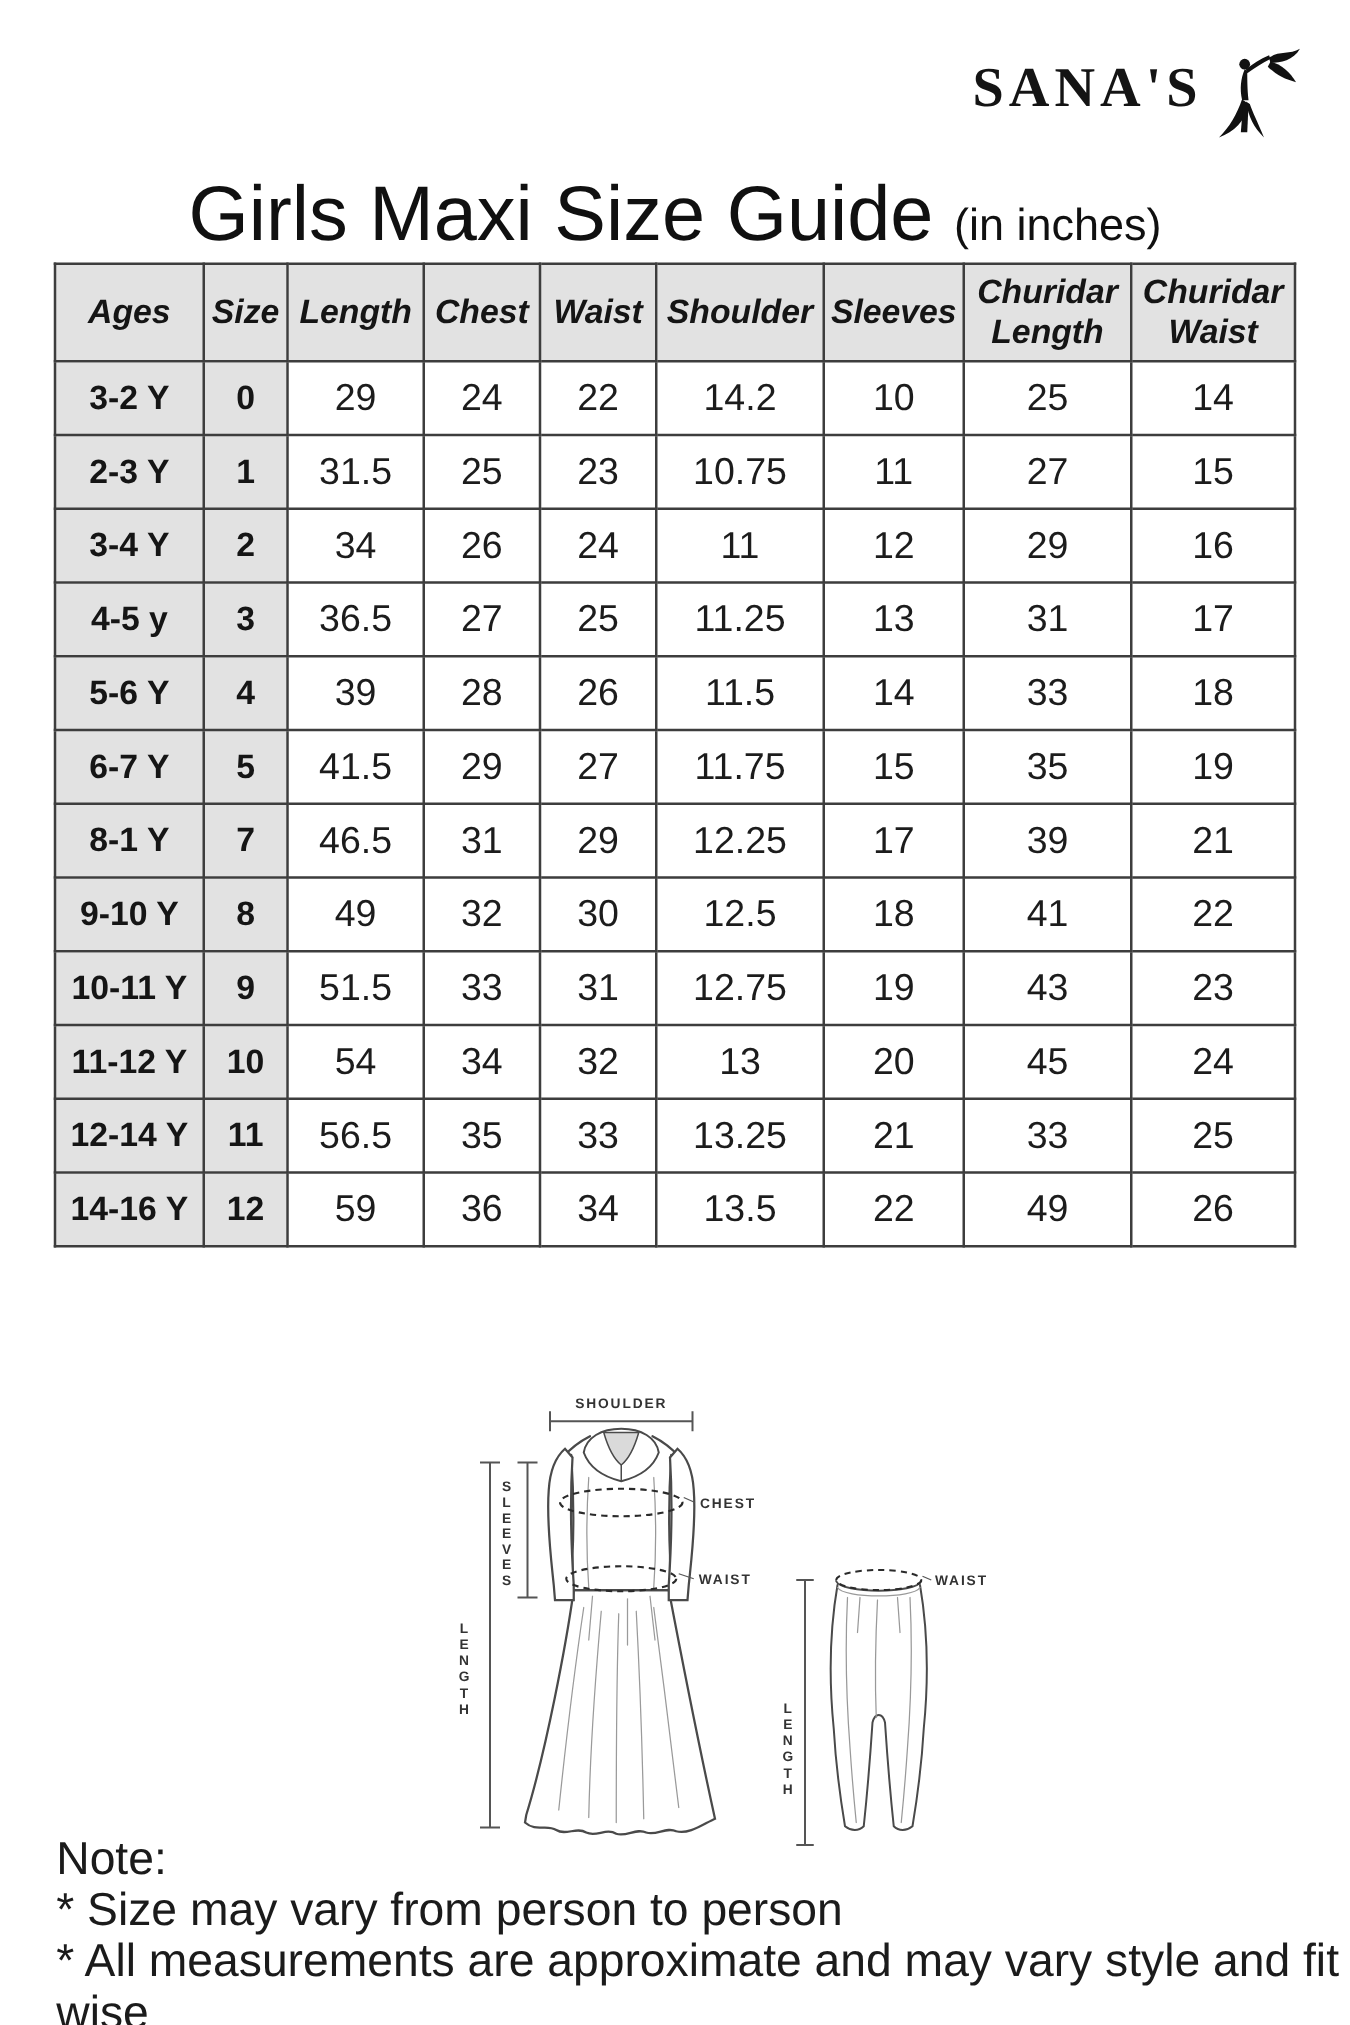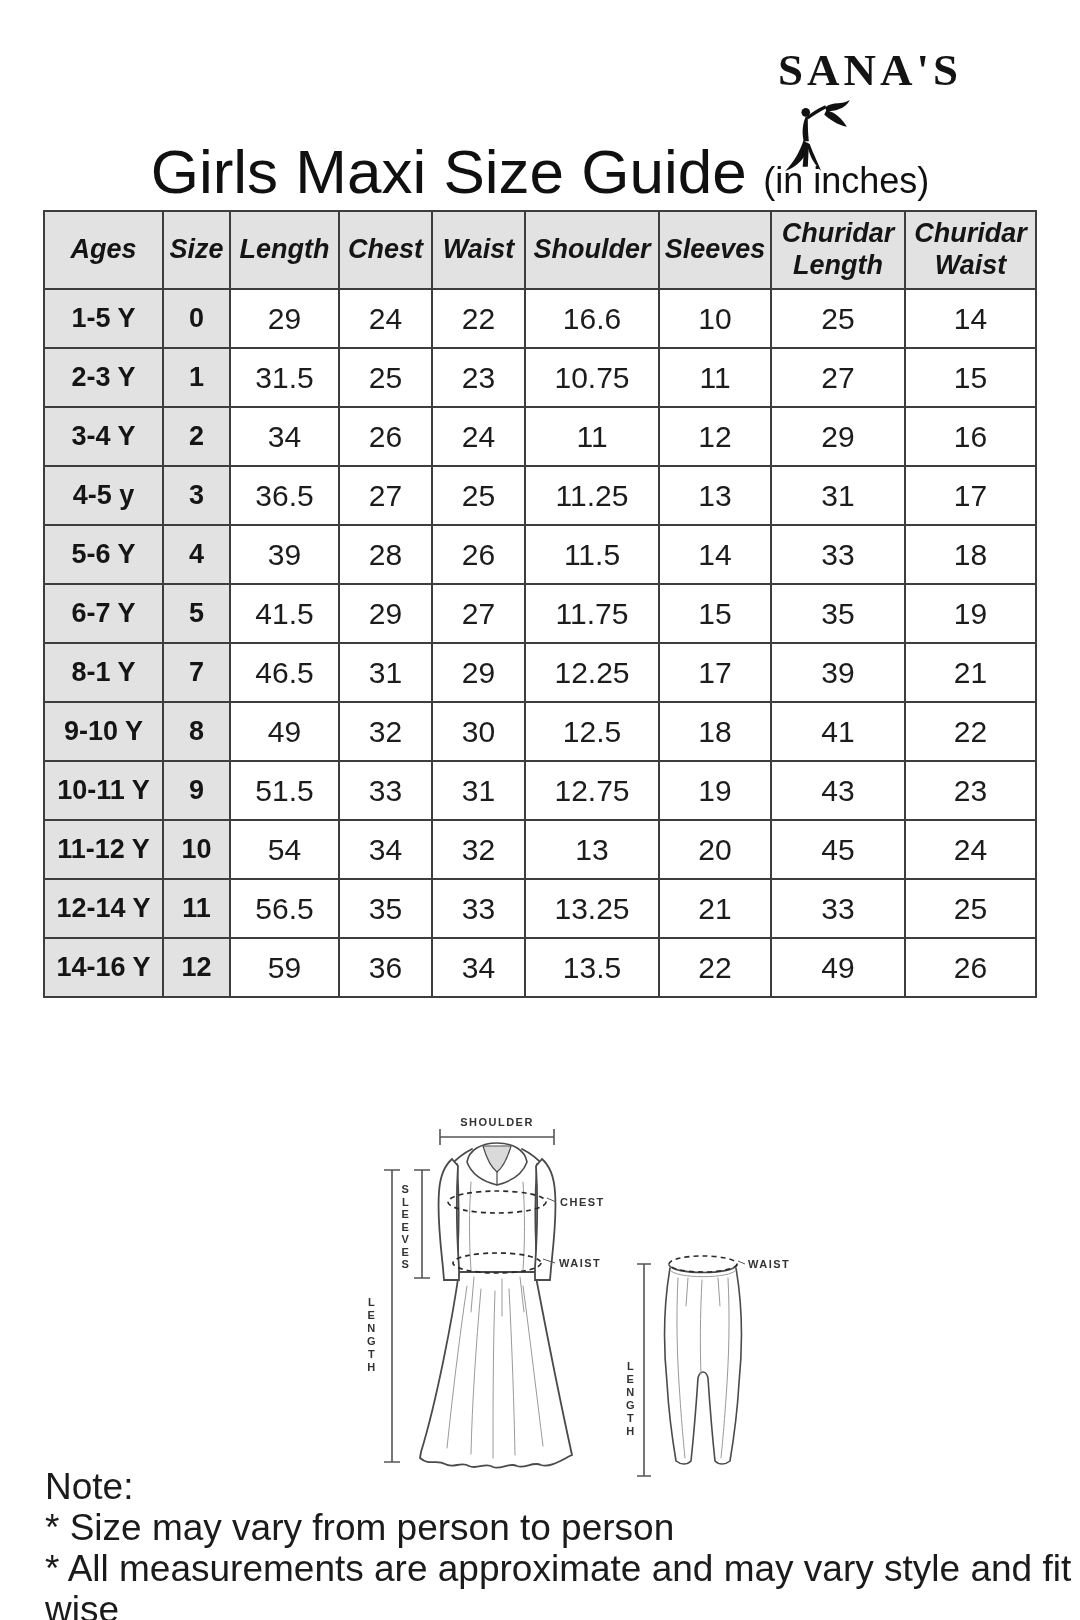--- a/index.html
+++ b/index.html
@@ -1,20 +1,20 @@
 <!DOCTYPE html>
 <html><head>
 <meta charset="utf-8">
 <style>
   html,body{margin:0;padding:0;background:#fff;}
   .page{position:relative;width:1080px;height:1620px;background:#fff;overflow:hidden;
         font-family:"Liberation Sans",sans-serif;color:#111;}
 
   
-  .logo{position:absolute;top:38px;left:778px;display:flex;align-items:flex-start;gap:6px;flex-direction:column;}
+  .logo{position:absolute;top:38px;left:778px;display:flex;align-items:flex-start;gap:6px;}
   .logo-text{font-family:"Liberation Serif",serif;font-weight:bold;font-size:45px;
              letter-spacing:4px;color:#141414;line-height:1;margin-top:10px;}
 
   
   .title-row{position:absolute;top:108px;left:0;width:1080px;text-align:center;white-space:nowrap;margin-top:28px;}
   .title-main{font-size:62px;color:#101010;letter-spacing:0px;}
   .title-unit{font-size:36px;color:#101010;margin-left:12px;}
 
   
   table[data-name="size-table"]{position:absolute;top:210px;left:43px;width:992px;
@@ -84,26 +84,26 @@
           <th scope="col" data-name="column-header-chest">Chest</th>
           <th scope="col" data-name="column-header-waist">Waist</th>
           <th scope="col" data-name="column-header-shoulder">Shoulder</th>
           <th scope="col" data-name="column-header-sleeves">Sleeves</th>
           <th scope="col" data-name="column-header-churidar-length">Churidar Length</th>
           <th scope="col" data-name="column-header-churidar-waist">Churidar Waist</th>
         </tr>
       </thead>
       <tbody>
         <tr data-name="table-row">
-          <td class="c-ages" data-name="cell-ages">1-5 Y</td>
+          <td class="c-ages" data-name="cell-ages">3-2 Y</td>
           <td class="c-size" data-name="cell-size">0</td>
           <td class="c-num" data-name="cell-value">29</td>
           <td class="c-num" data-name="cell-value">24</td>
           <td class="c-num" data-name="cell-value">22</td>
-          <td class="c-num" data-name="cell-value">16.6</td>
+          <td class="c-num" data-name="cell-value">14.2</td>
           <td class="c-num" data-name="cell-value">10</td>
           <td class="c-num" data-name="cell-value">25</td>
           <td class="c-num" data-name="cell-value">14</td>
         </tr>
         <tr data-name="table-row">
           <td class="c-ages" data-name="cell-ages">2-3 Y</td>
           <td class="c-size" data-name="cell-size">1</td>
           <td class="c-num" data-name="cell-value">31.5</td>
           <td class="c-num" data-name="cell-value">25</td>
           <td class="c-num" data-name="cell-value">23</td>

